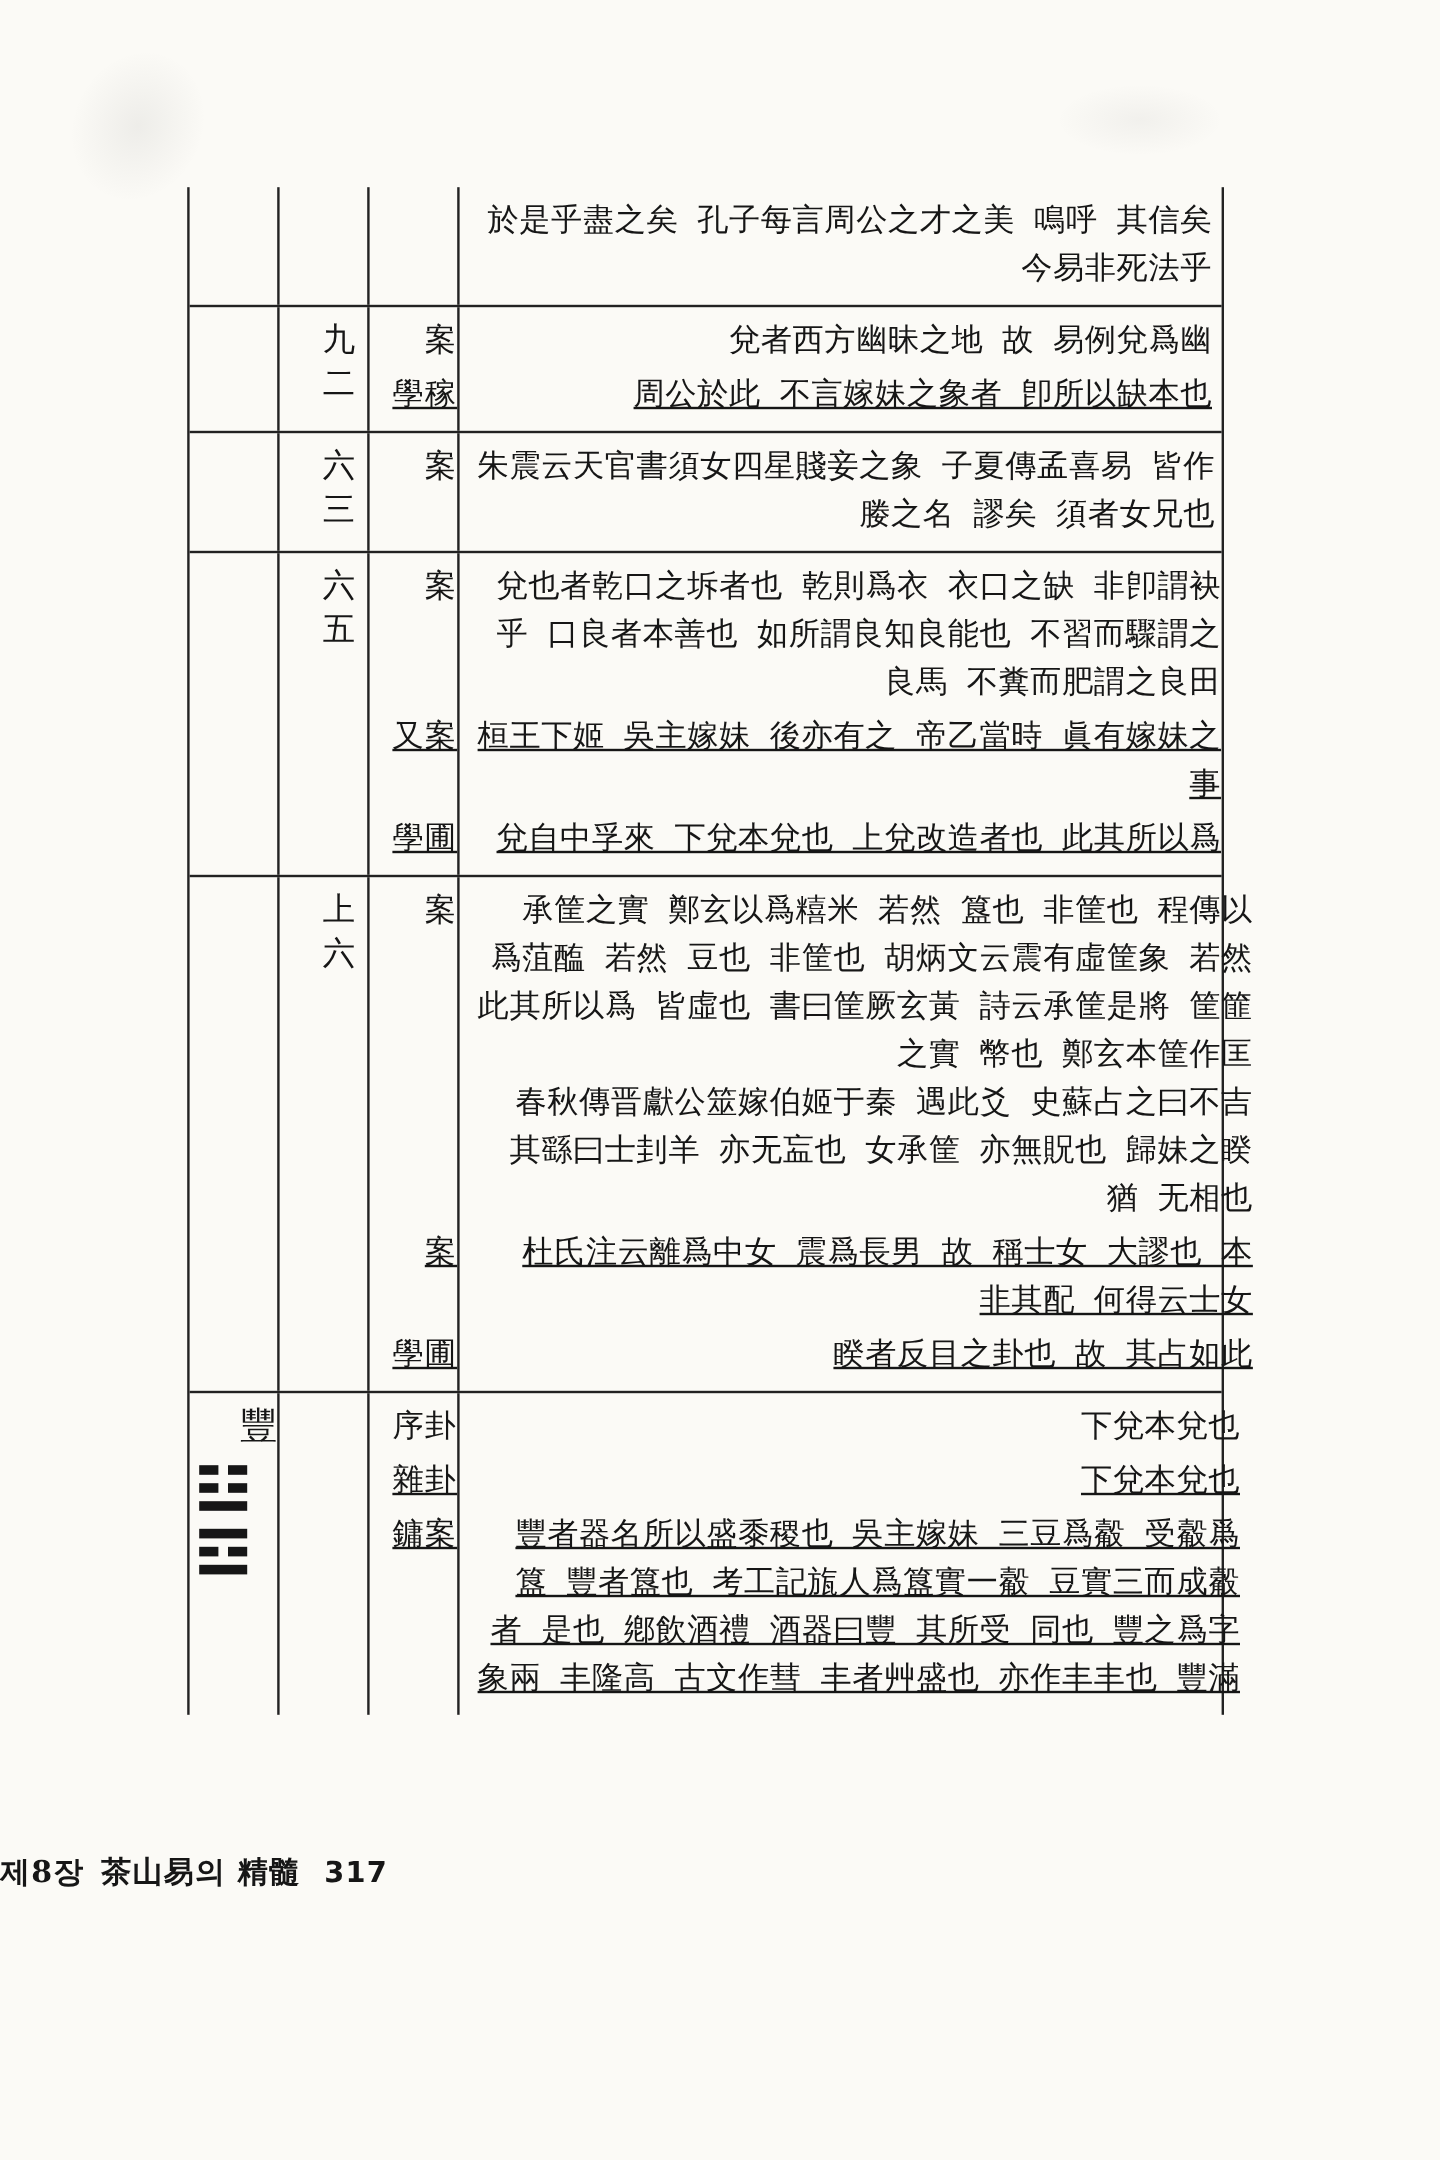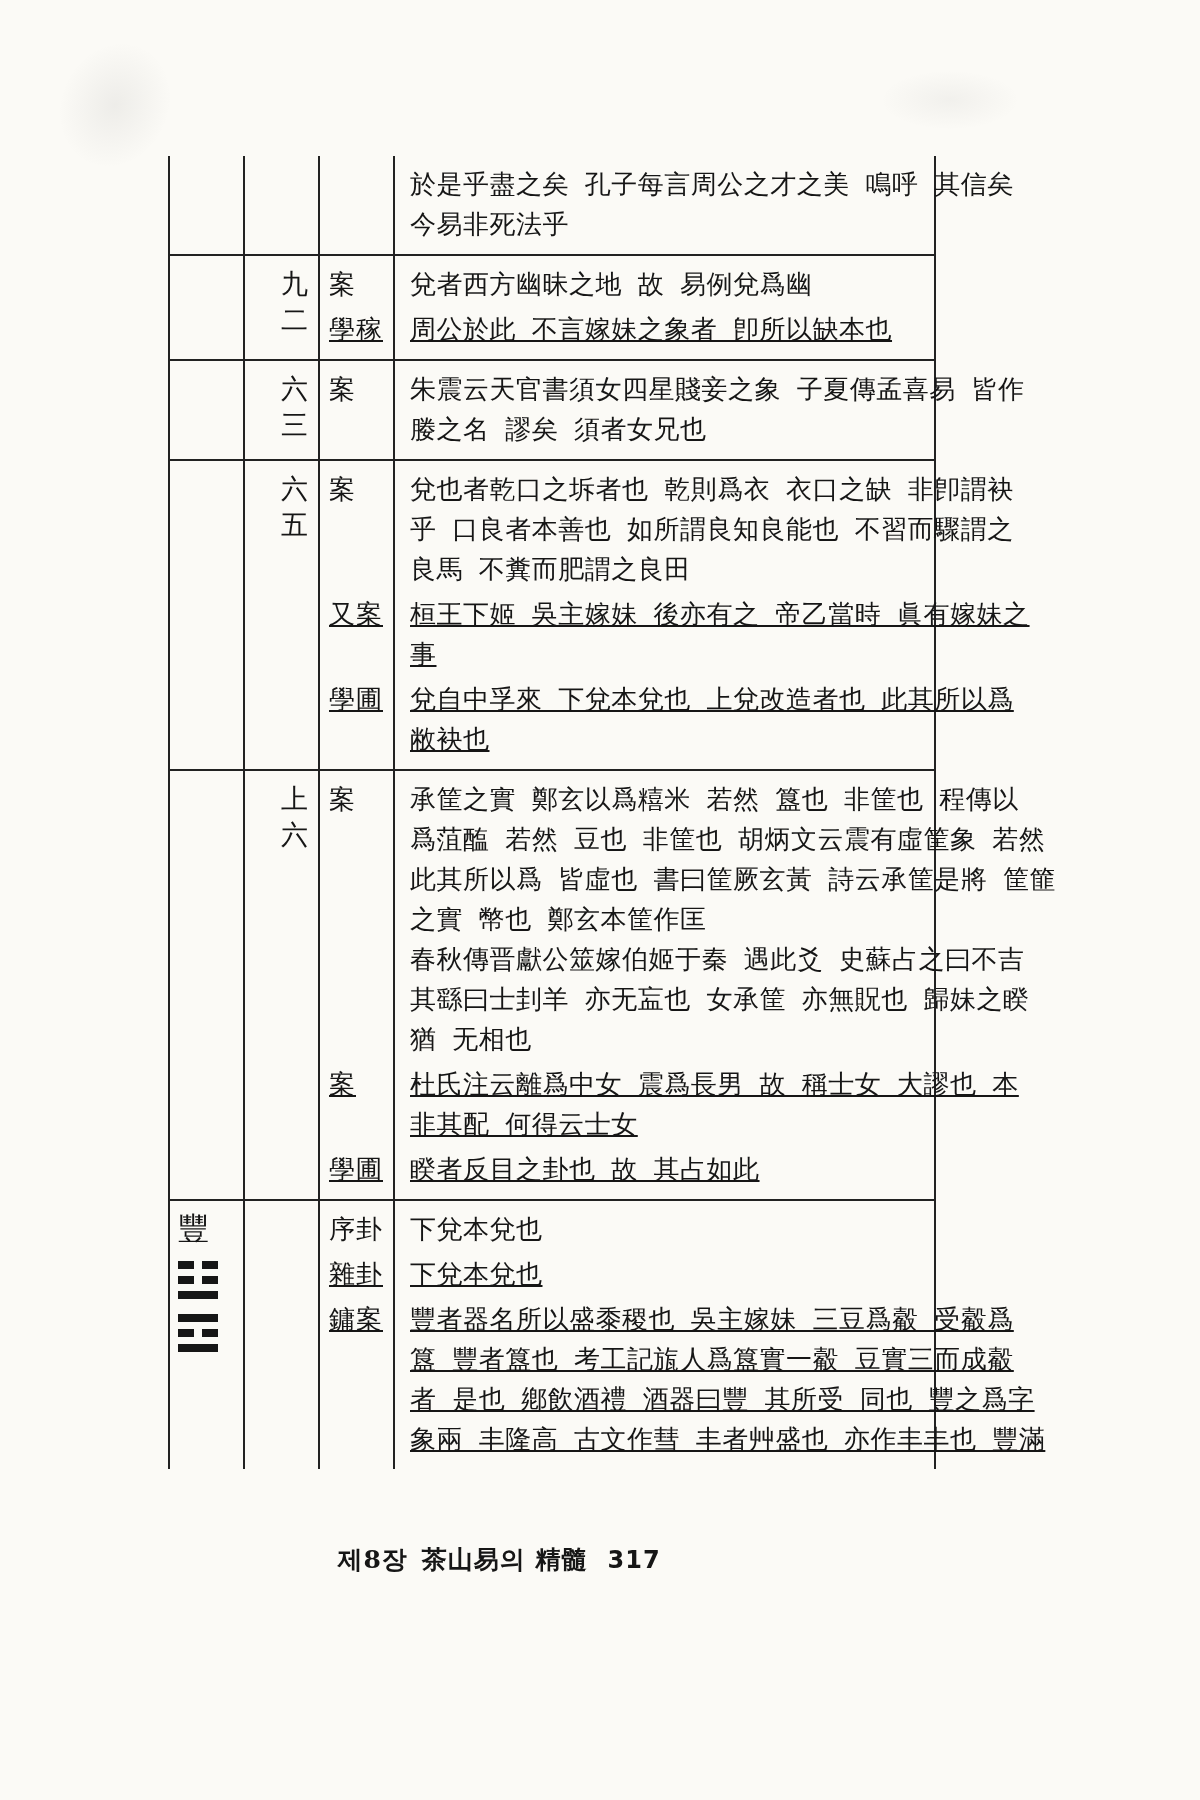--- a/index.html
+++ b/index.html
@@ -13,23 +13,24 @@
     position:absolute;left:60px;top:40px;width:110px;height:130px;
     background:radial-gradient(ellipse at center,rgba(60,60,60,.07),rgba(0,0,0,0) 70%);
     transform:rotate(25deg);pointer-events:none;
   }
   .smudge2{
     position:absolute;left:880px;top:70px;width:140px;height:60px;
     background:radial-gradient(ellipse at center,rgba(60,60,60,.05),rgba(0,0,0,0) 70%);
     pointer-events:none;
   }
   #table{
-    position:absolute;left:168px;top:156px;width:768px;
+    position:absolute;left:156px;top:156px;width:864px;
     border-left:2px solid #222;border-right:2px solid #222;
     box-sizing:border-box;
+    text-align:right;
   }
   .row{
     display:grid;grid-template-columns:75px 75px 1fr;
     position:relative;border-bottom:2px solid #222;
   }
   .row:last-child{border-bottom:none;}
   .c1{border-right:2px solid #222;padding:10px 0 8px 8px;box-sizing:border-box;}
   .c2{border-right:2px solid #222;padding:10px 16px 8px 8px;box-sizing:border-box;margin-left:28px;}
   .yao{font-size:27px;letter-spacing:3px;line-height:36px;}
   .area{position:relative;padding:8px 0 10px 0;}
@@ -40,22 +41,22 @@
           font-size:26px;line-height:40px;letter-spacing:1px;}
   .btext{flex:1;padding-left:17px;padding-right:8px;}
   .tline{font-size:26px;line-height:40px;white-space:nowrap;word-spacing:7px;letter-spacing:.5px;}
   .hexchar{font-size:31px;line-height:34px;margin-bottom:16px;}
   .hexsym{width:40px;}
   .hexline{height:8px;margin-bottom:7px;display:flex;justify-content:space-between;}
   .hexline.solid{background:#161616;}
   .hexline.broken span{display:block;width:16px;height:8px;background:#161616;}
   .hexline.tri-gap{margin-top:15px;}
   #footer{
-    position:absolute;top:1543px;left:0;width:912px;text-align:center;
-    font-size:25px;letter-spacing:1px;font-weight:600;padding-left:43px;
+    position:absolute;top:1543px;left:0;width:912px;text-align:left;
+    font-size:25px;letter-spacing:1px;font-weight:600;
   }
   #footer .chap{margin-right:14px;}
   #footer .pnum{margin-left:20px;font-weight:700;font-family:"DejaVu Sans","Liberation Sans",sans-serif;font-size:24px;}
 </style>
 </head>
 <body>
 
 <div class="smudge"></div>
 <div class="smudge2"></div>
 
@@ -130,21 +131,20 @@
           <div class="blabel">又案</div>
           <div class="btext">
             <div class="tline">桓王下姬 吳主嫁妹 後亦有之 帝乙當時 眞有嫁妹之</div>
             <div class="tline">事</div>
           </div>
         </div>
         <div class="block">
           <div class="blabel">學圃</div>
           <div class="btext">
             <div class="tline">兌自中孚來 下兌本兌也 上兌改造者也 此其所以爲</div>
-            <div class="tline">敝袂也</div>
           </div>
         </div>
       </div>
     </div>
     <div class="row">
       <div class="cell c1"></div>
       <div class="cell c2">
         <div class="yao">上六</div>
       </div>
       <div class="area">

